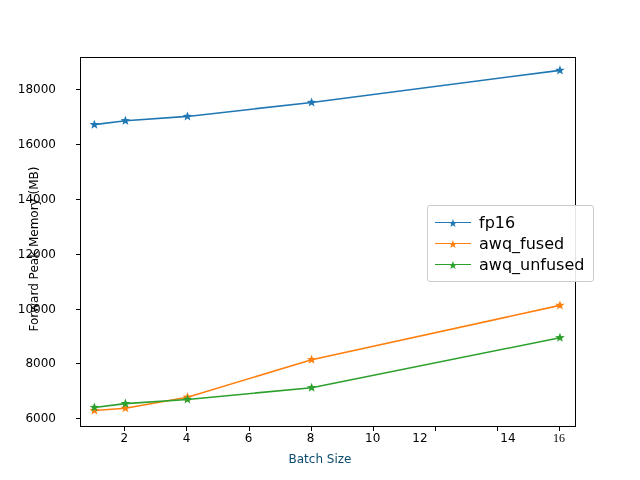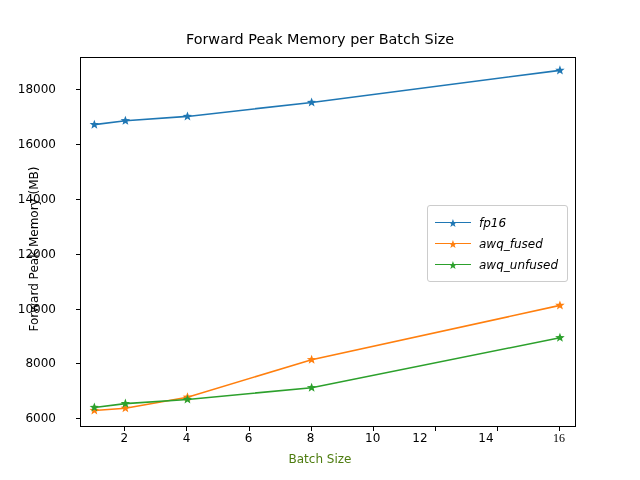--- a/index.html
+++ b/index.html
@@ -36,45 +36,44 @@
   .xtick-label{
     position:absolute;top:431px;text-align:center;width:40px;
     font-size:12px;color:#000;
   }
   .xtick-mark{
     position:absolute;top:427px;width:1px;height:4px;background:#000;
   }
 
   #xlabel{
     position:absolute;left:0;top:452px;width:640px;text-align:center;
-    font-size:12px;color:#4d7c0f;
+    font-size:12px;color:#0c4a6e;
   }
   #ylabel{
     position:absolute;left:-96px;top:242px;width:260px;text-align:center;
     font-size:12px;color:#000;
     transform:rotate(-90deg);transform-origin:center center;
   }
 
   #legend{
     position:absolute;left:427px;top:205px;
     border:1px solid #cccccc;border-radius:3px;background:rgba(255,255,255,0.9);
     padding:6px 9px 6px 7px;
   }
   .legend-row{display:flex;align-items:center;height:21px;}
   .legend-swatch{width:36px;height:14px;position:relative;margin-right:8px;}
   .legend-line{position:absolute;left:0;top:6px;width:36px;height:1.8px;}
   .legend-marker{position:absolute;left:13px;top:2px;font-size:11px;line-height:11px;}
-  .legend-text{font-size:12px;color:#000;white-space:nowrap;font-style:italic;}
+  .legend-text{font-size:16px;color:#000;white-space:nowrap;}
 </style>
 </head>
 <body>
 
 <div id="figure">
 
-  <div id="chart-title">Forward Peak Memory per Batch Size</div>
 
   <div id="ylabel">Forward Peak Memory (MB)</div>
   <div id="xlabel">Batch Size</div>
 
   <div id="ytick-labels">
       <div class="ytick-label" style="top: 418.223px;">6000</div>
       <div class="ytick-label" style="top: 363.368px;">8000</div>
       <div class="ytick-label" style="top: 308.512px;">10000</div>
       <div class="ytick-label" style="top: 253.657px;">12000</div>
       <div class="ytick-label" style="top: 198.801px;">14000</div>
@@ -90,21 +89,21 @@
       <div class="ytick-mark" style="top: 143.946px;"></div>
       <div class="ytick-mark" style="top: 89.0904px;"></div>
     </div>
   <div id="xtick-labels">
       <div class="xtick-label" style="left: 104.385px;">2</div>
       <div class="xtick-label" style="left: 166.463px;">4</div>
       <div class="xtick-label" style="left: 228.541px;">6</div>
       <div class="xtick-label" style="left: 290.618px;">8</div>
       <div class="xtick-label" style="left: 352.696px;">10</div>
       <div class="xtick-label" style="left: 400px;">12</div>
-      <div class="xtick-label" style="left: 466px;">14</div>
+      <div class="xtick-label" style="left: 488px;">14</div>
       <div class="xtick-label" style="left: 538.929px; font-family: Liberation Serif, serif;">16</div>
     </div>
   <div id="xtick-marks">
       <div class="xtick-mark" style="left: 124.385px;"></div>
       <div class="xtick-mark" style="left: 186.463px;"></div>
       <div class="xtick-mark" style="left: 248.541px;"></div>
       <div class="xtick-mark" style="left: 310.618px;"></div>
       <div class="xtick-mark" style="left: 372.696px;"></div>
       <div class="xtick-mark" style="left: 434.773px;"></div>
       <div class="xtick-mark" style="left: 496.851px;"></div>

